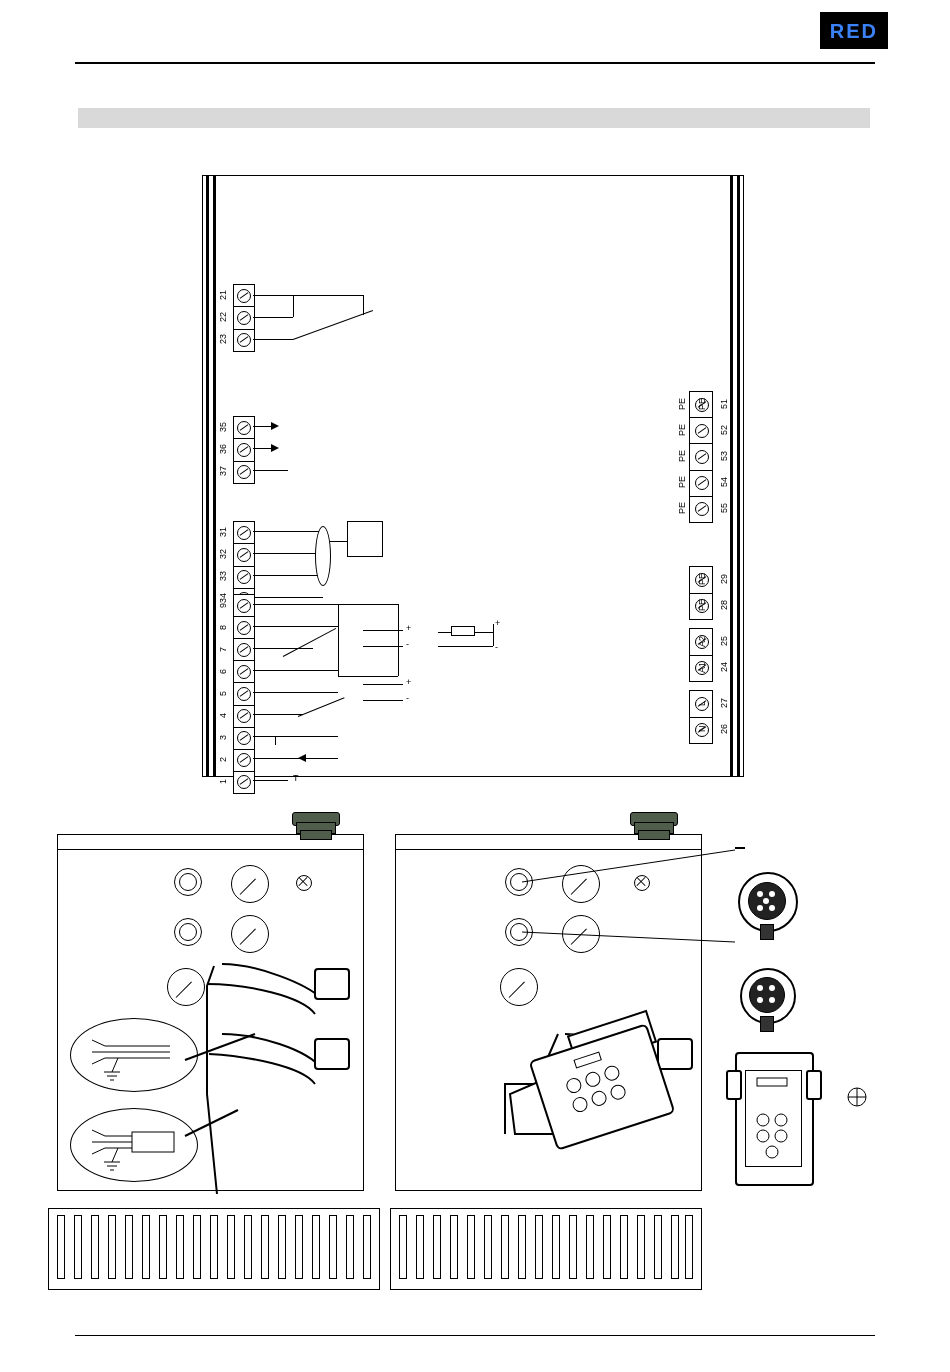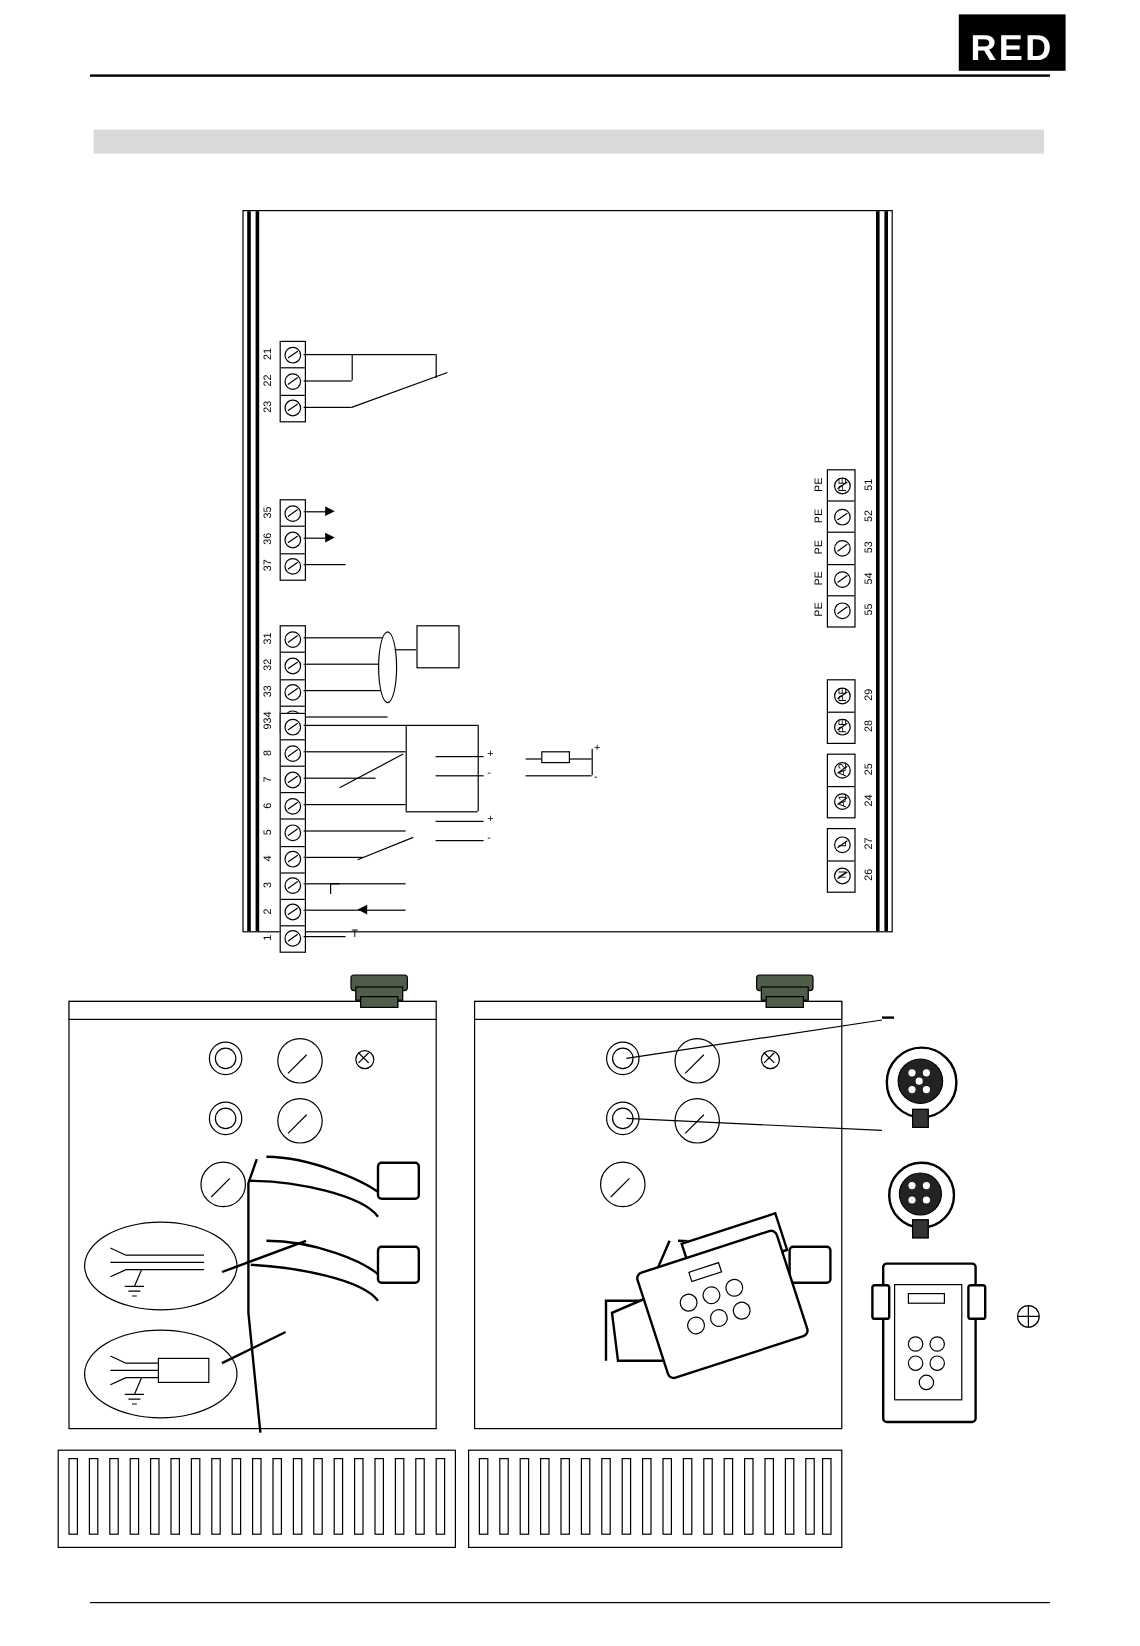--- a/index.html
+++ b/index.html
@@ -1,20 +1,20 @@
 <!DOCTYPE html>
 <html><head>
 <meta charset="utf-8">
 <style>
   html,body{margin:0;padding:0;}
   body{width:950px;height:1372px;background:#ffffff;font-family:"Liberation Sans",sans-serif;color:#000;position:relative;overflow:hidden;}
   .page{position:absolute;left:0;top:0;width:950px;height:1372px;}
 
   
-  .logo{position:absolute;right:62px;top:12px;background:#000;color:#ffffff;font-weight:bold;font-size:30px;letter-spacing:2px;padding:14px 10px 3px 10px;line-height:30px;}
+  .logo{position:absolute;right:62px;top:12px;background:#000;color:#3b82f6;font-weight:bold;font-size:20px;letter-spacing:2px;padding:4px 10px 3px 10px;line-height:30px;}
   .hrule-top{position:absolute;left:75px;top:62px;width:800px;height:2px;background:#000;}
   .hrule-bottom{position:absolute;left:75px;top:1335px;width:800px;height:1px;background:#000;}
   .gray-band{position:absolute;left:78px;top:108px;width:792px;height:20px;background:#d9d9d9;}
 
   
   .frame{position:absolute;left:202px;top:175px;width:540px;height:600px;border:1px solid #000;background:#fff;}
   .frame .bar-l1{position:absolute;left:3px;top:0;width:3px;height:600px;background:#000;}
   .frame .bar-l2{position:absolute;left:10px;top:0;width:3px;height:600px;background:#000;}
   .frame .bar-r1{position:absolute;right:10px;top:0;width:3px;height:600px;background:#000;}
   .frame .bar-r2{position:absolute;right:3px;top:0;width:3px;height:600px;background:#000;}

